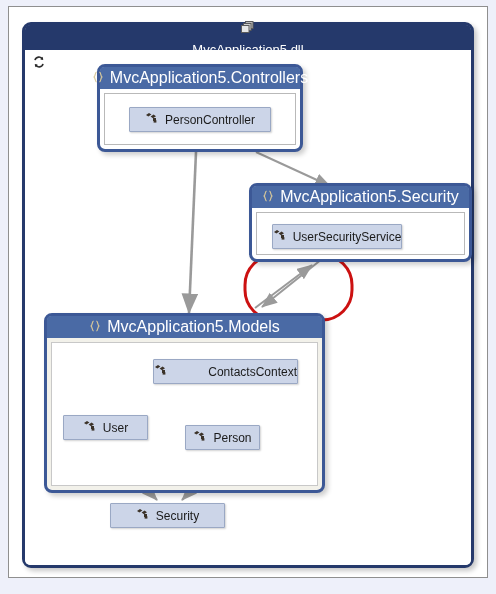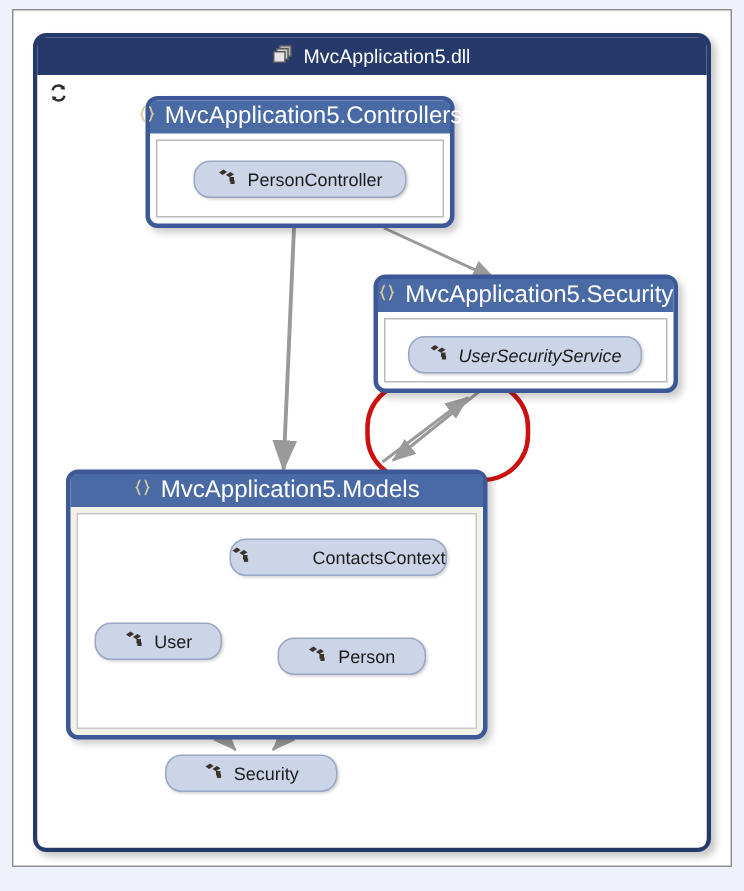--- a/index.html
+++ b/index.html
@@ -46,20 +46,21 @@
     left: 0; top: 0; right: 0;
     height: 25px;
     background: #25396b;
     border-radius: 5px 5px 0 0;
     display: flex;
     align-items: center;
     justify-content: center;
     gap: 6px;
     color: #ffffff;
     font-size: 13px;
+    flex-direction: column;
   }
   .assembly-body {
     position: absolute;
     left: 0; top: 25px; right: 0; bottom: 0;
     background: #ffffff;
     border-radius: 0 0 5px 5px;
   }
 
   .refresh-btn {
     position: absolute;
@@ -112,21 +113,21 @@
     background: #ffffff;
     border: 1px solid #c8c8c8;
   }
 
   
   .node {
     position: absolute;
     box-sizing: border-box;
     background: #ccd5e8;
     border: 1px solid #9aa8c4;
-    border-radius: 11px;
+    border-radius: 1px;
     display: flex;
     align-items: center;
     justify-content: center;
     gap: 6px;
     color: #1b1b1b;
     font-size: 12px;
     white-space: nowrap;
     box-shadow: 1px 1px 2px rgba(0,0,0,0.18);
   }
 
@@ -219,34 +220,34 @@
       <svg width="14" height="12" viewBox="0 0 14 12">
         <path d="M1 3 L4 1 L6.4 2.6 L3.4 4.6 Z" fill="#3b3228"></path>
         <path d="M5.6 4.6 L8.6 2.6 L11 4.2 L8 6.2 Z" fill="#3b3228"></path>
         <rect x="8" y="6" width="3" height="3" fill="#3b3228"></rect>
         <path d="M8.6 8.2 L11.4 8.2 L11.4 10.6 L8.6 10.6 Z" fill="#3b3228"></path>
       </svg>
     </span>
     <span class="node-label">PersonController</span>
   </div>
 
-  <div class="ns" style="left:249px; top:183px; width:203px; height:79px;">
+  <div class="ns" style="left:249px; top:183px; width:223px; height:79px;">
     <div class="ns-header">
       <span class="icon">
         <svg width="12" height="12" viewBox="0 0 12 12">
           <path d="M4.6 1.2 C3.0 1.2 3.4 5 2.1 6 C3.4 7 3.0 10.8 4.6 10.8" fill="none" stroke="#d8c89a" stroke-width="1.2"></path>
           <path d="M7.4 1.2 C9.0 1.2 8.6 5 9.9 6 C8.6 7 9.0 10.8 7.4 10.8" fill="none" stroke="#d8c89a" stroke-width="1.2"></path>
         </svg>
       </span>
       <span class="ns-label">MvcApplication5.Security</span>
     </div>
     <div class="ns-body"></div>
   </div>
 
-  <div class="node" style="left:272px; top:224px; width:156px; height:25px;font-style:italic;">
+  <div class="node" style="left:272px; top:224px; width:130px; height:25px;">
     <span class="icon">
       <svg width="14" height="12" viewBox="0 0 14 12">
         <path d="M1 3 L4 1 L6.4 2.6 L3.4 4.6 Z" fill="#3b3228"></path>
         <path d="M5.6 4.6 L8.6 2.6 L11 4.2 L8 6.2 Z" fill="#3b3228"></path>
         <rect x="8" y="6" width="3" height="3" fill="#3b3228"></rect>
         <path d="M8.6 8.2 L11.4 8.2 L11.4 10.6 L8.6 10.6 Z" fill="#3b3228"></path>
       </svg>
     </span>
     <span class="node-label">UserSecurityService</span>
   </div>
@@ -281,21 +282,21 @@
       <svg width="14" height="12" viewBox="0 0 14 12">
         <path d="M1 3 L4 1 L6.4 2.6 L3.4 4.6 Z" fill="#3b3228"></path>
         <path d="M5.6 4.6 L8.6 2.6 L11 4.2 L8 6.2 Z" fill="#3b3228"></path>
         <rect x="8" y="6" width="3" height="3" fill="#3b3228"></rect>
         <path d="M8.6 8.2 L11.4 8.2 L11.4 10.6 L8.6 10.6 Z" fill="#3b3228"></path>
       </svg>
     </span>
     <span class="node-label">User</span>
   </div>
 
-  <div class="node" style="left:185px; top:425px; width:99px; height:25px;">
+  <div class="node" style="left:185px; top:425px; width:75px; height:25px;">
     <span class="icon">
       <svg width="14" height="12" viewBox="0 0 14 12">
         <path d="M1 3 L4 1 L6.4 2.6 L3.4 4.6 Z" fill="#3b3228"></path>
         <path d="M5.6 4.6 L8.6 2.6 L11 4.2 L8 6.2 Z" fill="#3b3228"></path>
         <rect x="8" y="6" width="3" height="3" fill="#3b3228"></rect>
         <path d="M8.6 8.2 L11.4 8.2 L11.4 10.6 L8.6 10.6 Z" fill="#3b3228"></path>
       </svg>
     </span>
     <span class="node-label">Person</span>
   </div>

